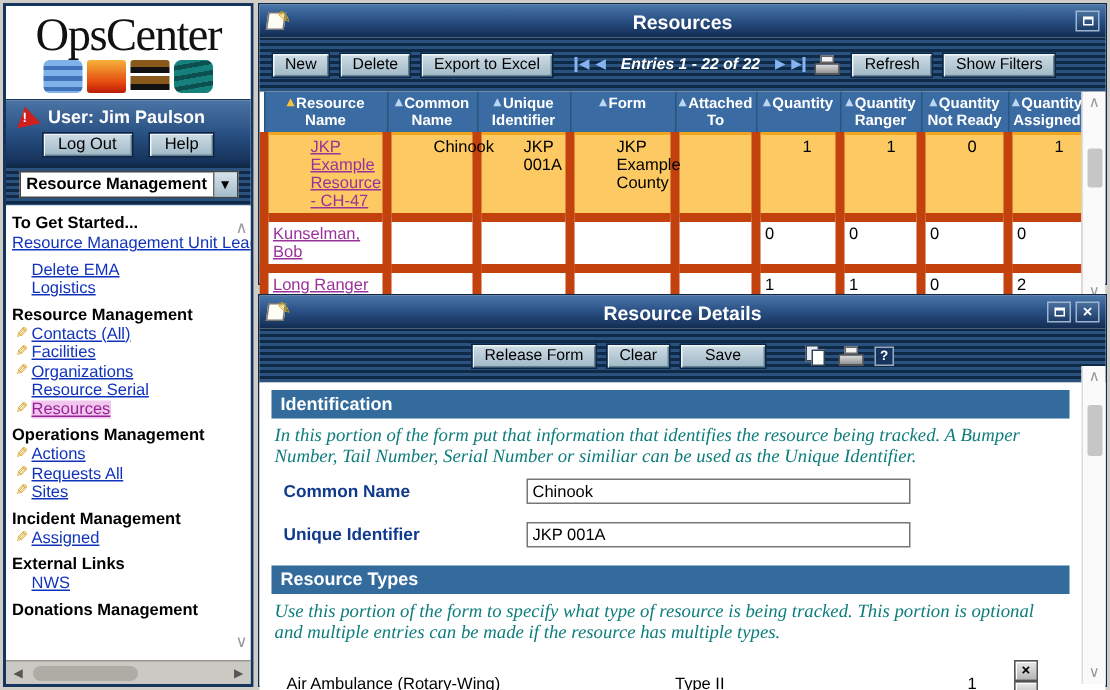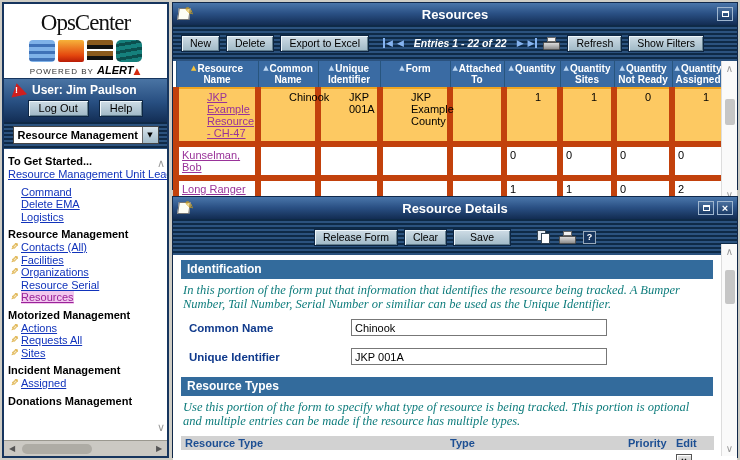--- a/index.html
+++ b/index.html
@@ -4,21 +4,21 @@
 <style>
   * { margin:0; padding:0; box-sizing:border-box; }
   html,body { width:740px; height:460px; overflow:hidden; }
   body { background:#cfcdc5; font-family:"Liberation Sans", sans-serif; position:relative; }
   .g { font-family:"DejaVu Sans", sans-serif; }
 
   
   .sidebar { position:absolute; left:2px; top:2px; width:167px; height:456px;
     border:2px solid #16355e; background:#fff; display:flex; flex-direction:column; }
   .logo-area { background:#fff; border-bottom:1px solid #16355e; padding:3px 0 2px; text-align:center; }
-  .logo-text { font-family:"Liberation Serif", serif; font-size:23px; color:#111; letter-spacing:-1px; line-height:32px; }
+  .logo-text { font-family:"Liberation Serif", serif; font-size:31px; color:#111; letter-spacing:-1px; line-height:32px; }
   .logo-tiles { display:flex; justify-content:center; gap:3px; margin:1px 0 2px; }
   .tile { width:26px; height:22px; border-radius:2px; }
   .tile-water { background:repeating-linear-gradient(180deg,#7fb2e8 0 4px,#3f72b8 4px 7px); border-radius:4px; }
   .tile-fire  { background:linear-gradient(180deg,#f6b23a,#e4470e 70%,#b81b06); }
   .tile-earth { background:repeating-linear-gradient(180deg,#8a5a1d 0 5px,#111 5px 9px,#fff 9px 11px); }
   .tile-wave  { background:repeating-linear-gradient(170deg,#15807c 0 4px,#0b4f4e 4px 7px); border-radius:5px; }
   .powered { font-size:8px; color:#333; letter-spacing:1px; }
   .powered .brand { font-weight:bold; font-style:italic; font-size:11px; letter-spacing:0; color:#000; }
   .powered .tri { color:#d42a10; font-size:9px; }
 
@@ -117,24 +117,20 @@
 
 <div class="sidebar">
   <div class="logo-area">
     <div class="logo-text">OpsCenter</div>
     <div class="logo-tiles">
       <div class="tile tile-water"></div>
       <div class="tile tile-fire"></div>
       <div class="tile tile-earth"></div>
       <div class="tile tile-wave"></div>
     </div>
-    <div class="powered">
-      <span>POWERED BY</span>
-      <span class="brand">ALERT</span><span class="tri g">▲</span>
-    </div>
   </div>
 
   <div class="user-panel">
     <div class="user-row">
       <span class="warn-wrap">
         <span class="warn-tri"></span>
         <span class="warn-bang">!</span>
       </span>
       <span class="user-label">User: Jim Paulson</span>
     </div>
@@ -155,24 +151,20 @@
     <div class="nav-section">
       <div class="nav-title">To Get Started...</div>
       <div class="nav-item">
           <span class="spacer"></span>
           <span class="nav-link">Resource Management Unit Lead</span>
         </div>
     </div>
     <div class="nav-section">
       <div class="nav-item">
           <span class="spacer"></span>
-          <span class="nav-link">Command</span>
-        </div>
-      <div class="nav-item">
-          <span class="spacer"></span>
           <span class="nav-link">Delete EMA</span>
         </div>
       <div class="nav-item">
           <span class="spacer"></span>
           <span class="nav-link">Logistics</span>
         </div>
     </div>
     <div class="nav-section">
       <div class="nav-title">Resource Management</div>
       <div class="nav-item">
@@ -190,39 +182,46 @@
       <div class="nav-item">
           <span class="spacer"></span>
           <span class="nav-link">Resource Serial</span>
         </div>
       <div class="nav-item selected">
           <span class="pencil g">✎</span>
           <span class="nav-link">Resources</span>
         </div>
     </div>
     <div class="nav-section">
-      <div class="nav-title">Motorized Management</div>
+      <div class="nav-title">Operations Management</div>
       <div class="nav-item">
           <span class="pencil g">✎</span>
           <span class="nav-link">Actions</span>
         </div>
       <div class="nav-item">
           <span class="pencil g">✎</span>
           <span class="nav-link">Requests All</span>
         </div>
       <div class="nav-item">
           <span class="pencil g">✎</span>
           <span class="nav-link">Sites</span>
         </div>
     </div>
     <div class="nav-section">
       <div class="nav-title">Incident Management</div>
       <div class="nav-item">
           <span class="pencil g">✎</span>
           <span class="nav-link">Assigned</span>
+        </div>
+    </div>
+    <div class="nav-section">
+      <div class="nav-title">External Links</div>
+      <div class="nav-item">
+          <span class="spacer"></span>
+          <span class="nav-link">NWS</span>
         </div>
     </div>
     <div class="nav-section">
       <div class="nav-title">Donations Management</div>
 
     </div>
 
     <span class="nav-chev up g">∧</span>
     <span class="nav-chev down g">∨</span>
   </div>
@@ -280,21 +279,21 @@
           <col style="width:52px">
       </colgroup>
       <tbody>
           <tr>
         <th><span class="sort active g">▲</span><span>Resource Name</span></th>
         <th><span class="sort idle g">▲</span><span>Common Name</span></th>
         <th><span class="sort idle g">▲</span><span>Unique Identifier</span></th>
         <th><span class="sort idle g">▲</span><span>Form</span></th>
         <th><span class="sort idle g">▲</span><span>Attached To</span></th>
         <th><span class="sort idle g">▲</span><span>Quantity</span></th>
-        <th><span class="sort idle g">▲</span><span>Quantity Sites</span></th>
+        <th><span class="sort idle g">▲</span><span>Quantity Ranger</span></th>
         <th><span class="sort idle g">▲</span><span>Quantity Not Ready</span></th>
         <th><span class="sort idle g">▲</span><span>Quantity Assigned</span></th>
       </tr>
       <tr class="sel">
         <td><span class="rlink">JKP Example Resource - CH-47</span></td>
         <td>Chinook</td>
         <td>JKP 001A</td>
         <td>JKP Example County</td>
         <td></td>
         <td>1</td>
@@ -390,26 +389,20 @@
     <div class="sec-bar">Resource Types</div>
     <div class="desc">Use this portion of the form to specify what type of resource is being tracked. This portion is optional and multiple entries can be made if the resource has multiple types.</div>
     <table class="types">
       <colgroup>
           <col style="width:265px">
           <col style="width:178px">
           <col style="width:48px">
           <col style="width:42px">
         </colgroup>
       <tbody>
-          <tr>
-        <th>Resource Type</th>
-        <th>Type</th>
-        <th>Priority</th>
-        <th>Edit</th>
-      </tr>
       <tr>
         <td style="padding-left:10px;">Air Ambulance (Rotary-Wing)</td>
         <td>Type II</td>
         <td style="text-align:center;">1</td>
         <td>
           <span class="mini-btn">×</span><span class="mini-btn edit g"></span>
         </td>
       </tr>
     </tbody>
       </table>

